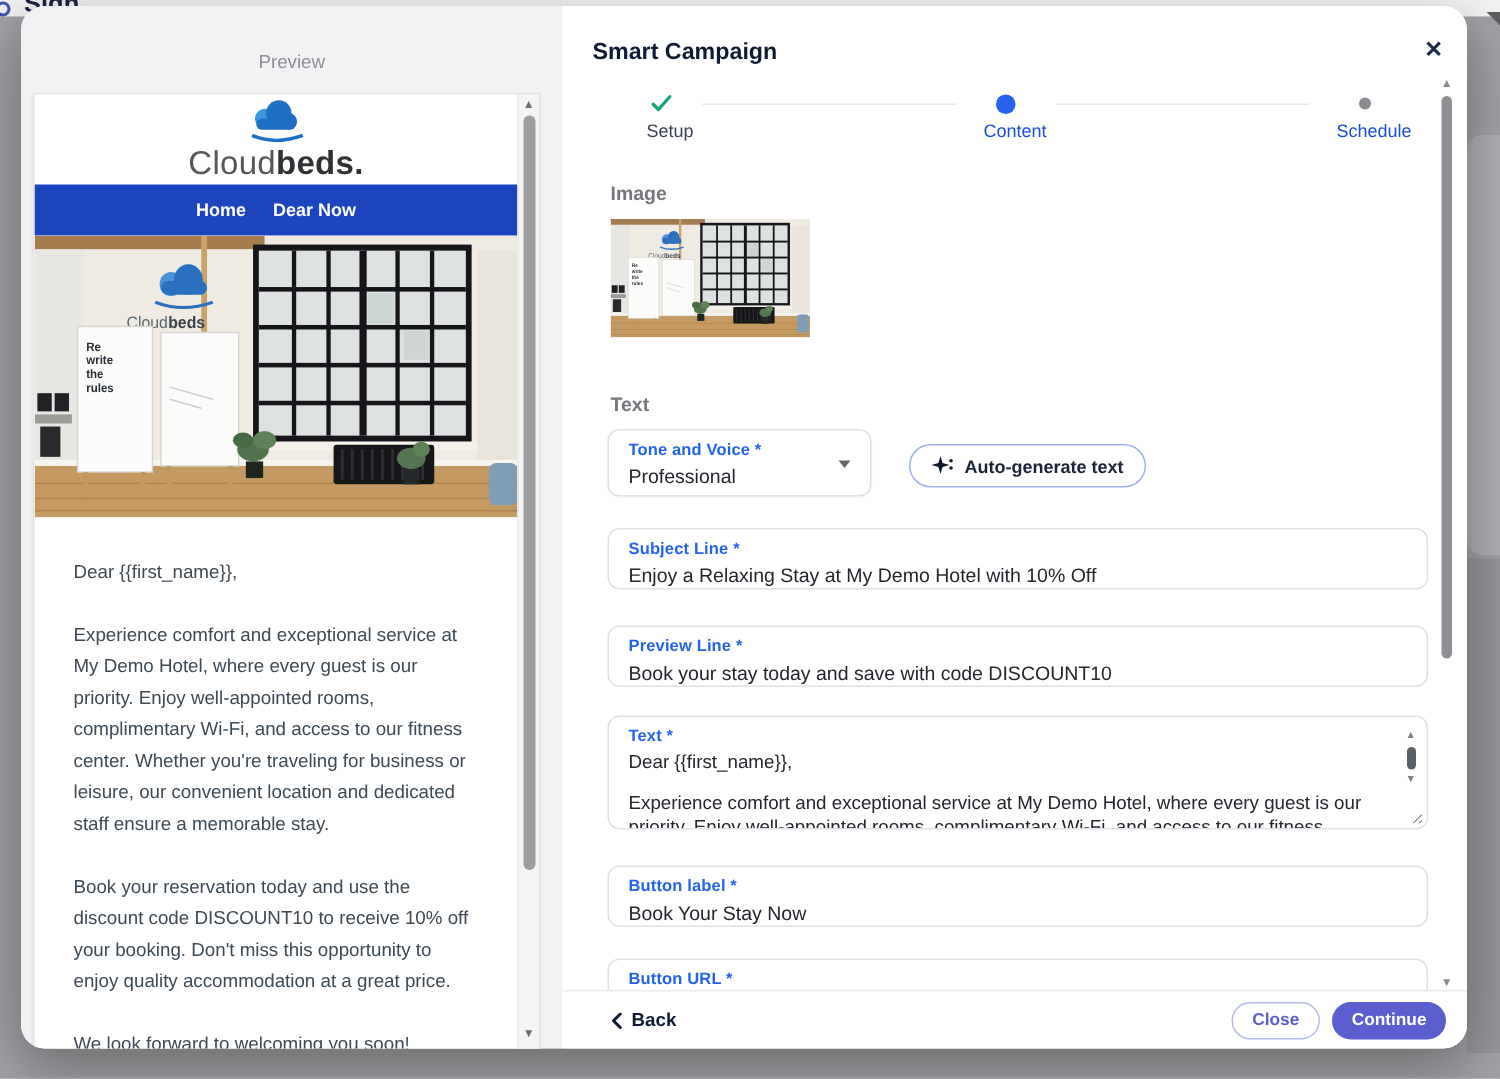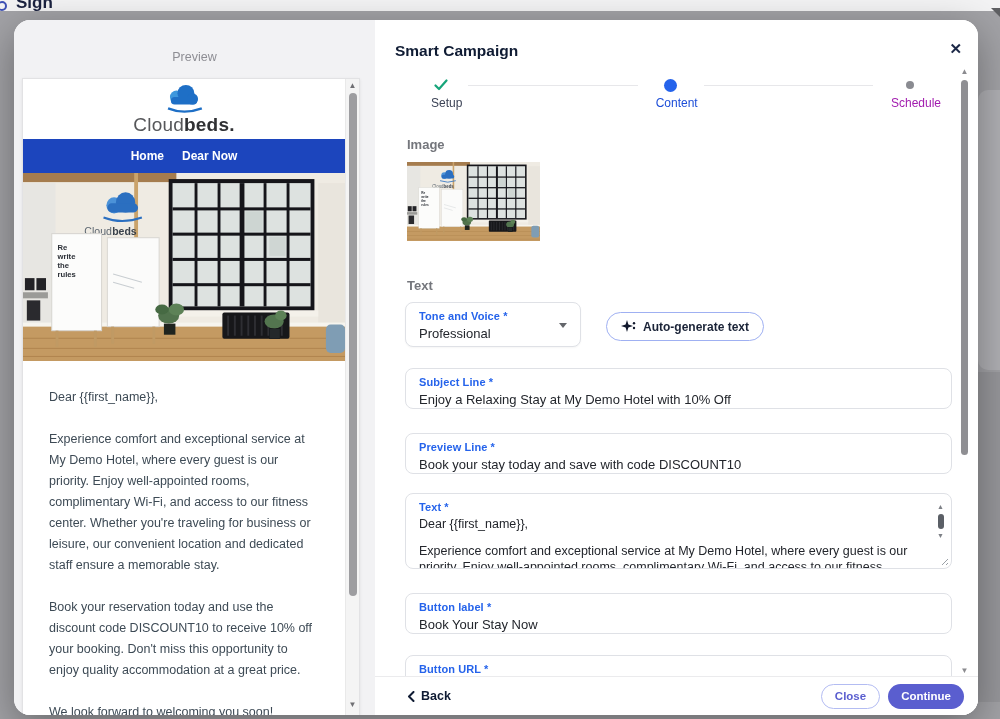--- a/index.html
+++ b/index.html
@@ -9,60 +9,60 @@
   
   .backdrop-topband { position:absolute; left:0; top:0; right:0; height:11px; background:#f3f3f4; }
   .backdrop-title { position:absolute; left:16px; top:-7px; font-size:17px; font-weight:800; color:#1b2240; }
   .backdrop-ring { position:absolute; left:-3px; top:1px; width:10px; height:10px; border:2px solid #3f51b5; border-radius:50%; }
   .backdrop-shape-a { position:absolute; right:0; top:90px; width:22px; height:280px; background:#b0b0b4; border-radius:10px 0 0 10px; }
   .backdrop-shape-b { position:absolute; right:0; top:372px; width:22px; height:330px; background:#97979b; }
   .corner-wedge { position:absolute; right:0; top:8px; width:0; height:0;
     border-top:9px solid #5f6063; border-left:9px solid transparent; }
 
   
-  .modal { position:absolute; left:14px; top:20px; width:964px; height:695px;
+  .modal { position:absolute; left:14px; top:4px; width:964px; height:695px;
     background:#fff; border-radius:16px; overflow:hidden; display:flex;
     box-shadow:0 12px 40px rgba(0,0,0,.35); }
 
   
   .left-pane { position:relative; width:361px; background:#f2f2f4; flex:none; }
   .preview-title { position:absolute; top:30px; left:0; right:0; text-align:center;
     font-size:12.5px; color:#8e8e94; }
   .email-card { position:absolute; left:8px; top:58px; width:338px; height:660px;
     background:#fff; border:1px solid #e2e2e4; box-shadow:0 1px 3px rgba(0,0,0,.08); overflow:hidden; }
   .email-scrollbar { position:absolute; top:0; right:0; bottom:0; width:14px;
     background:#f4f4f4; border-left:1px solid #e9e9e9; }
   .email-scrollbar .arr-up { position:absolute; top:2px; left:0; right:0; text-align:center; font-size:8px; color:#6f6f73; }
   .email-scrollbar .thumb { position:absolute; top:14px; left:3px; width:8px; height:503px; background:#9d9da0; border-radius:4px; }
   .email-scrollbar .arr-dn { position:absolute; top:621px; left:0; right:0; text-align:center; font-size:8px; color:#6f6f73; }
   .email-content { margin-right:14px; }
   .email-header { height:60px; display:flex; align-items:center; justify-content:center; background:#fff; }
   .logo-stack { display:flex; flex-direction:column; align-items:center; }
-  .logo-word { font-size:19px; color:#56575a; letter-spacing:.2px; margin-top:1px; }
+  .logo-word { font-size:22px; color:#56575a; letter-spacing:.2px; margin-top:1px; }
   .logo-word b { color:#303134; }
   .email-nav { height:34px; background:#1c45bd; display:flex; align-items:center; justify-content:center; gap:18px; }
   .email-nav a { color:#fff; font-size:12px; font-weight:600; text-decoration:none; }
   .hero-wrap { height:188px; overflow:hidden; }
   .email-body { padding:26px 26px 0 26px; font-size:12.5px; line-height:1.68; color:#3d4a55; }
   .email-body p { margin:0 0 21px 0; }
 
   
   .right-pane { position:relative; flex:1; background:#fff; }
   .dialog-title { position:absolute; left:20px; top:22px; font-size:15.5px; font-weight:700; color:#0f1b33; }
   .close-btn { position:absolute; right:16px; top:20px; background:none; border:none; font-size:15px;
     color:#1b2746; cursor:pointer; font-weight:600; }
 
   .stepper { position:absolute; left:44px; top:57px; width:522px; display:flex; align-items:flex-start; }
   .step { display:flex; flex-direction:column; align-items:center; cursor:pointer; }
   .step-icon { height:16px; display:flex; align-items:center; justify-content:center; }
   .step-line { flex:1; height:1px; background:#e7e7ea; margin-top:8px; margin-left:6px; margin-right:6px; }
   .step-label { margin-top:3px; font-size:12px;margin-left:12px; }
   .step-label.done { color:#3c4356; }
   .step-label.active { color:#1d4ed8; }
-  .step-label.upcoming { color:#a21caf; }
+  .step-label.upcoming { color:#1d4ed8; }
   .dot-active { width:13px; height:13px; border-radius:50%; background:#2563eb; display:block; }
   .dot-upcoming { width:8px; height:8px; border-radius:50%; background:#8a8b91; display:block; }
 
   .section-label { position:absolute; left:32px; font-size:13px; font-weight:600; color:#74767c; }
   .thumb { position:absolute; left:32px; top:142px; width:133px; height:79px; cursor:pointer; display:block; }
 
   .box { position:absolute; background:#fff; border:1px solid #dfe1e6; border-radius:8px; padding:7px 13px; overflow:hidden; }
   .field-label { font-size:11px; font-weight:700; color:#2563eb; letter-spacing:.1px; }
   .field-value { font-size:13px; color:#23262c; margin-top:4px; white-space:nowrap; }
   .tone-select { left:30px; top:282px; width:176px; height:45px; cursor:pointer; box-shadow:0 1px 2px rgba(0,0,0,.04); }

